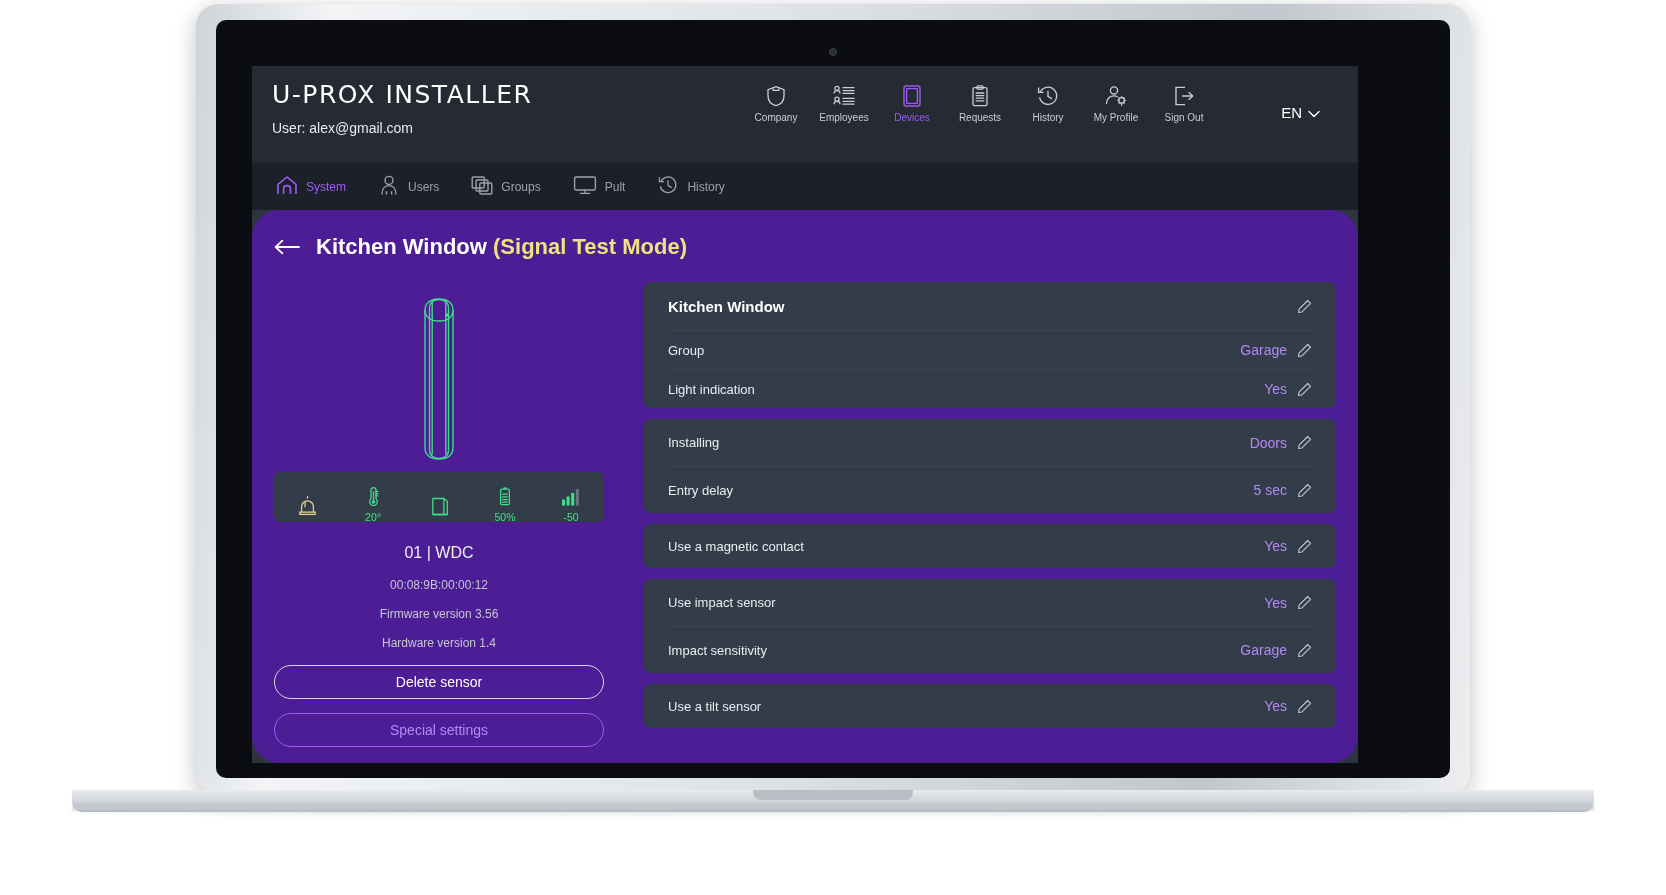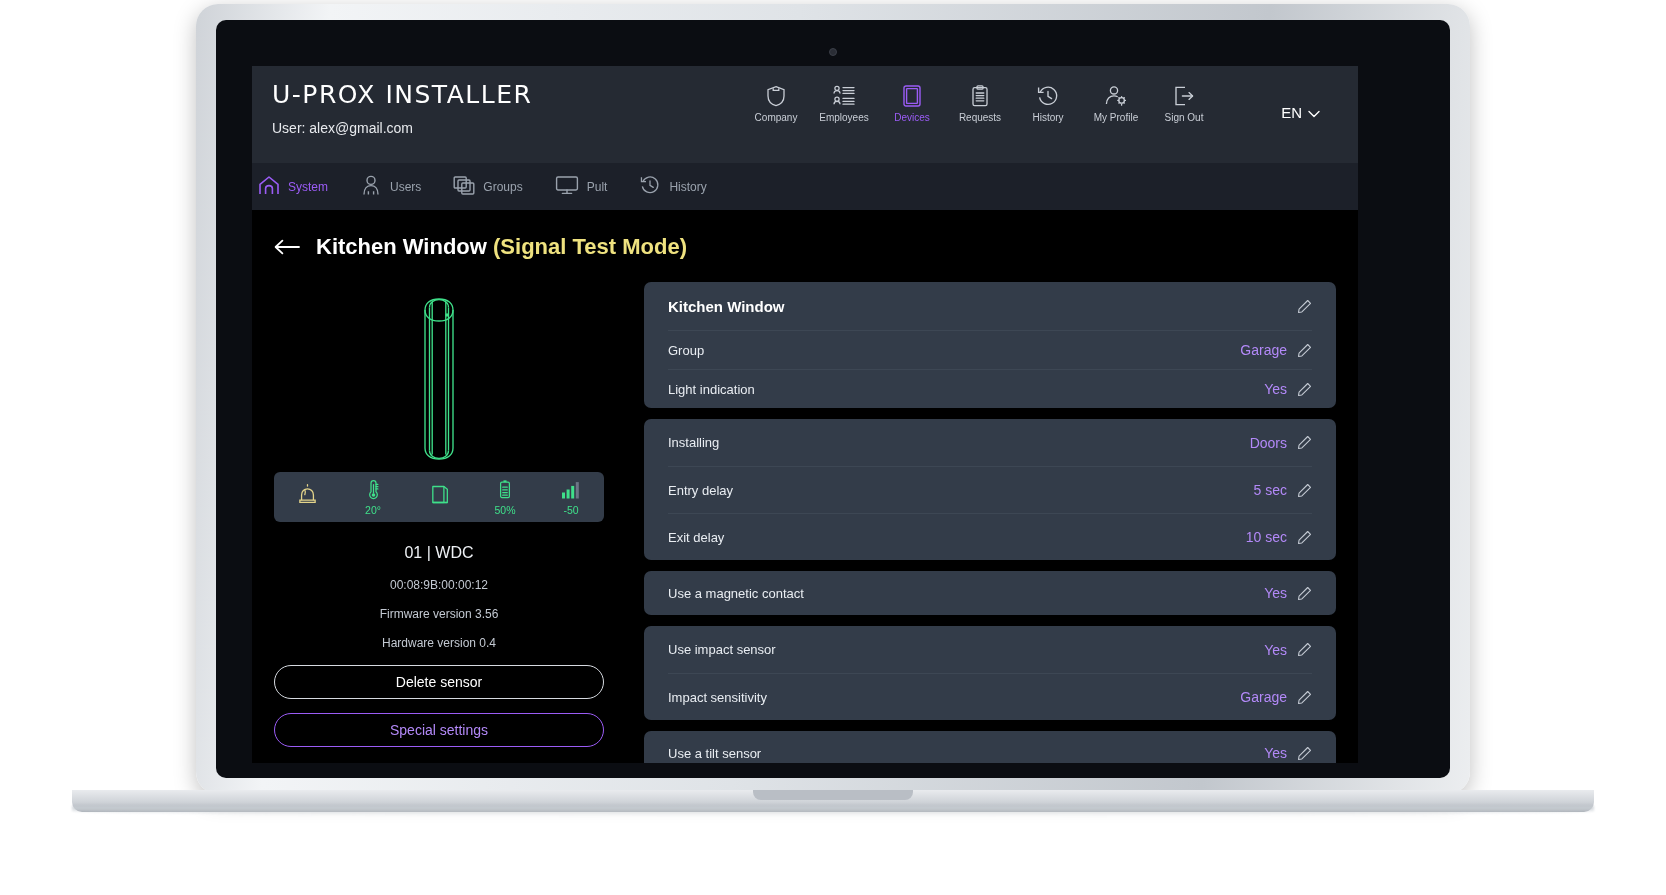--- a/index.html
+++ b/index.html
@@ -121,37 +121,38 @@
     color: #ffffff; font-size: 15px;
     cursor: pointer;
   }
 
   
   .sub-nav {
     height: 47px;
     background: #1c2029;
     display: flex;
     align-items: center;
-    padding-left: 6px;
+    padding-left: 24px;
     gap: 32px;
   }
   .sub-nav-item {
     display: flex; align-items: center; gap: 8px;
     color: #9aa2ad; font-size: 12px;
     cursor: pointer;
   }
   .sub-nav-item.active { color: #9b5cf6; }
 
   
   .page-body {
     height: 553px;
-    background: #000000;
+    background: #4c1d95;
     padding: 0 22px;
     position: relative;
     overflow: hidden;
+    border-radius: 27px;
   }
   .page-title-row {
     display: flex; align-items: center; gap: 16px;
     padding-top: 24px; padding-bottom: 22px;
   }
   .back-arrow { color: #ffffff; line-height: 0; cursor: pointer; }
   .page-title { font-size: 22px; font-weight: bold; color: #ffffff; }
   .page-title .mode { color: #efe27f; }
 
   .content-cols { display: flex; gap: 40px; }
@@ -160,21 +161,21 @@
   .left-col { width: 330px; flex: 0 0 330px; }
   .device-render {
     height: 190px;
     display: flex; align-items: center; justify-content: center;
   }
   .status-bar {
     height: 50px;
     background: #333c49;
     border-radius: 6px;
     display: flex;
-    align-items: center;
+    align-items: flex-end;
   }
   .status-cell {
     flex: 1;
     display: flex; flex-direction: column;
     align-items: center; justify-content: center;
     gap: 1px;
   }
   .status-cell .sc-val { font-size: 10.5px; line-height: 1; }
   .sc-yellow { color: #e4d48a; }
   .sc-green { color: #3fe08a; }
@@ -482,21 +483,21 @@
                   </span>
                   <span class="sc-val sc-green">-50</span>
                 </div>
 
               </div>
 
               <div class="device-meta">
                 <div class="dm-title">01 | WDC</div>
                 <div class="dm-line">00:08:9B:00:00:12</div>
                 <div class="dm-line">Firmware version 3.56</div>
-                <div class="dm-line">Hardware version 0.4</div>
+                <div class="dm-line">Hardware version 1.4</div>
               </div>
 
               <div class="btn btn-white">Delete sensor</div>
               <div class="btn btn-purple">Special settings</div>
 
             </div>
 
             <div class="right-col">
 
               <div class="card">
@@ -548,31 +549,20 @@
                   <span class="row-label">Entry delay</span>
                   <span class="row-right">
                     <span class="row-value">5 sec</span>
                     <span class="pencil">
                       <svg width="15" height="15" viewBox="0 0 16 16" fill="none" stroke="#c5cbd4" stroke-width="1.15" stroke-linejoin="round">
                         <path d="M11.4 1.6 L14.4 4.6 L5.2 13.8 L1.6 14.4 L2.2 10.8 Z"></path>
                       </svg>
                     </span>
                   </span>
                 </div>
-                <div class="row">
-                  <span class="row-label">Exit delay</span>
-                  <span class="row-right">
-                    <span class="row-value">10 sec</span>
-                    <span class="pencil">
-                      <svg width="15" height="15" viewBox="0 0 16 16" fill="none" stroke="#c5cbd4" stroke-width="1.15" stroke-linejoin="round">
-                        <path d="M11.4 1.6 L14.4 4.6 L5.2 13.8 L1.6 14.4 L2.2 10.8 Z"></path>
-                      </svg>
-                    </span>
-                  </span>
-                </div>
               </div>
 
               <div class="card single">
                 <div class="row">
                   <span class="row-label">Use a magnetic contact</span>
                   <span class="row-right">
                     <span class="row-value">Yes</span>
                     <span class="pencil">
                       <svg width="15" height="15" viewBox="0 0 16 16" fill="none" stroke="#c5cbd4" stroke-width="1.15" stroke-linejoin="round">
                         <path d="M11.4 1.6 L14.4 4.6 L5.2 13.8 L1.6 14.4 L2.2 10.8 Z"></path>

